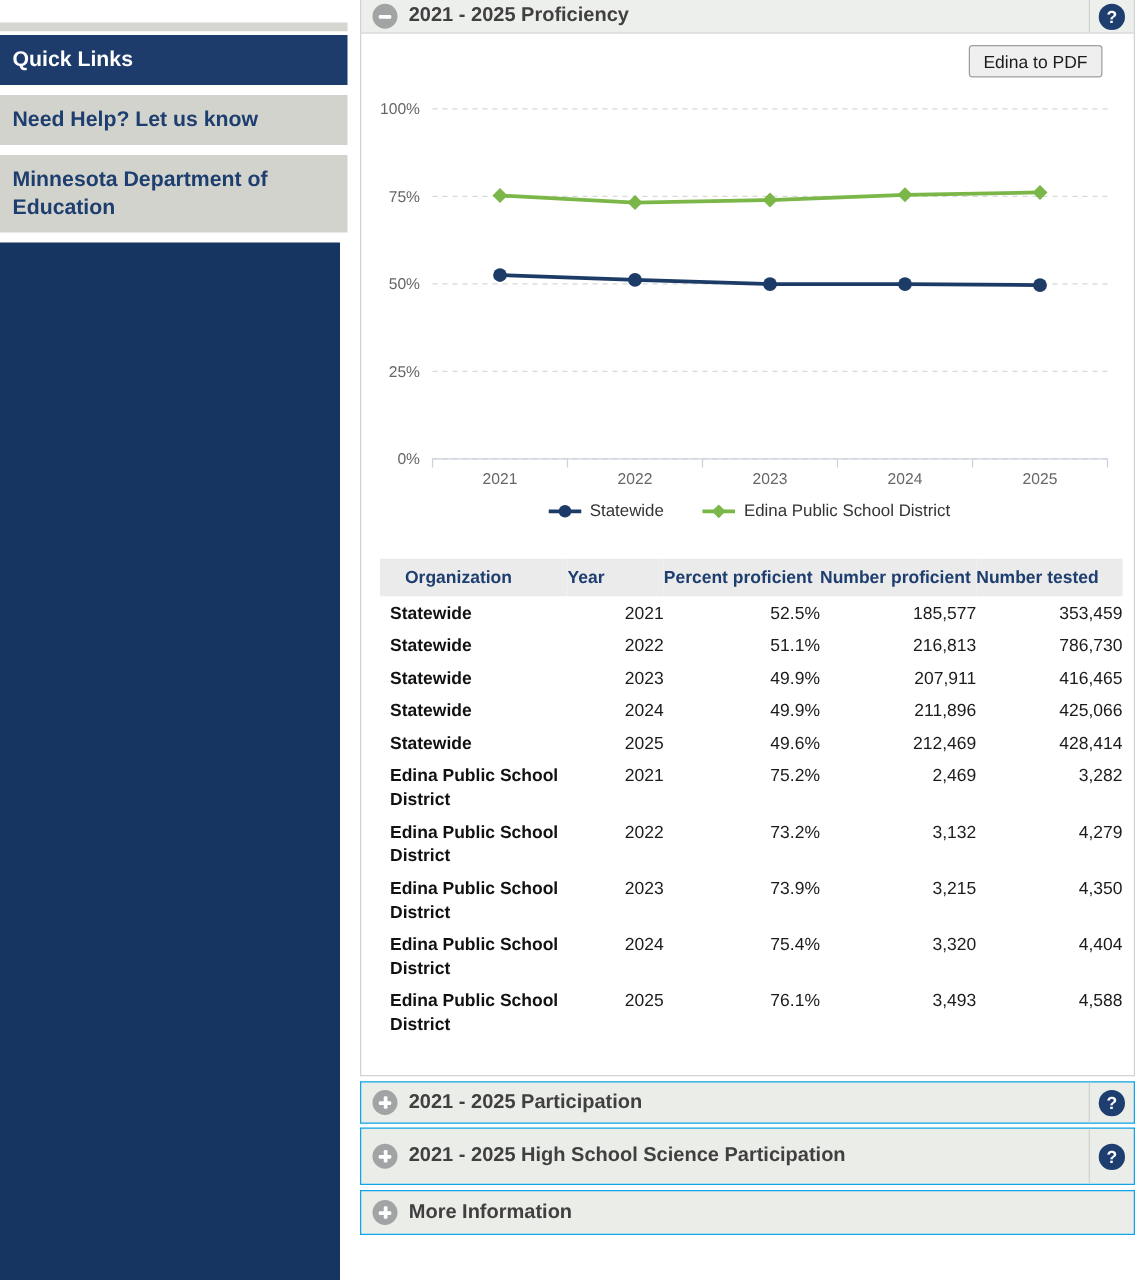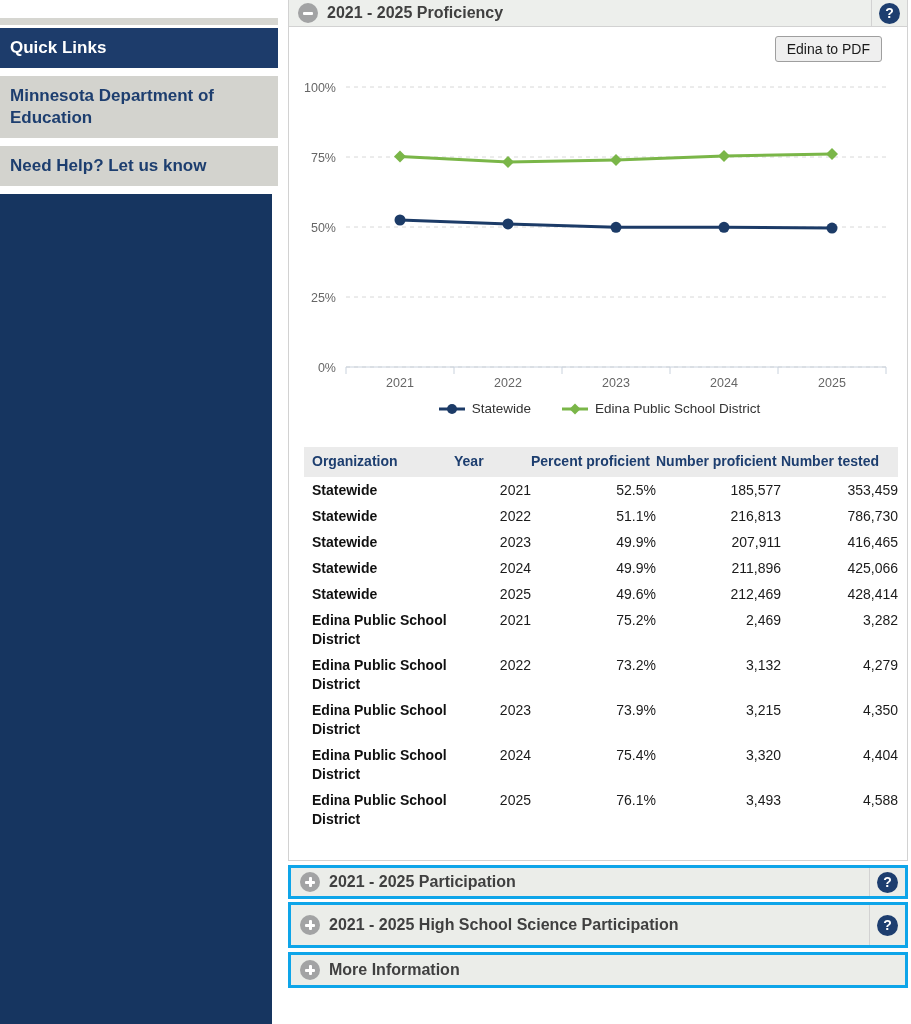--- a/index.html
+++ b/index.html
@@ -36,41 +36,41 @@
   .chart-wrap{position:absolute;left:0;top:0;width:620px;height:365px;}
   .ylab,.xlab{fill:#666666;font-size:12.5px;font-family:"Liberation Sans",sans-serif;}
   .legend{position:absolute;left:0;top:374px;width:620px;display:flex;justify-content:center;
     align-items:center;gap:30px;}
   .legend-item{display:flex;align-items:center;gap:6px;cursor:pointer;}
   .legend-label{font-size:13.5px;color:#333333;}
   
   .data-table{position:absolute;left:15px;top:420px;width:594px;border-collapse:collapse;table-layout:fixed;}
   .data-table th{background:#ebebeb;color:#1d3e6f;font-size:14px;font-weight:bold;
     vertical-align:bottom;padding:6px 0 7px 0;line-height:17px;}
-  .data-table th.left{text-align:left;padding-left:8px;}
+  .data-table th.left{text-align:left;padding-left:20px;}
   .data-table th.right{text-align:left;}
   .data-table td{font-size:14px;color:#1b1b1b;vertical-align:top;padding:4px 0 3px 0;line-height:19px;}
   .data-table td.org{font-weight:bold;color:#111111;padding-left:8px;text-align:left;}
   .data-table td.num{text-align:right;}
   
-  .bar{background:#ebede9;border:3px solid #0ea5e9;box-sizing:border-box;display:flex;
+  .bar{background:#ebede9;border:1px solid #0ea5e9;box-sizing:border-box;display:flex;
     align-items:center;position:relative;cursor:pointer;}
   .bar.h34{height:34px;margin-top:4px;}
   .bar.h34b{height:46px;margin-top:3px;}
   .bar.h36{height:36px;margin-top:4px;align-items:center;}
   .bar.h37{height:37px;margin-top:3px;}
 </style>
 </head>
 <body>
 
 <aside class="sidebar">
   <div class="side-top-strip"></div>
   <div class="side-header">Quick Links</div>
+  <div class="side-item">Need Help? Let us know</div>
   <div class="side-item">Minnesota Department of Education</div>
-  <div class="side-item">Need Help? Let us know</div>
   <div class="side-fill"></div>
 </aside>
 
 <main class="main">
 
   <div class="acc-header">
     <span class="toggle-icon">
         <span class="hbar"></span>
       </span>
     <span class="acc-title">2021 - 2025 Proficiency</span>

